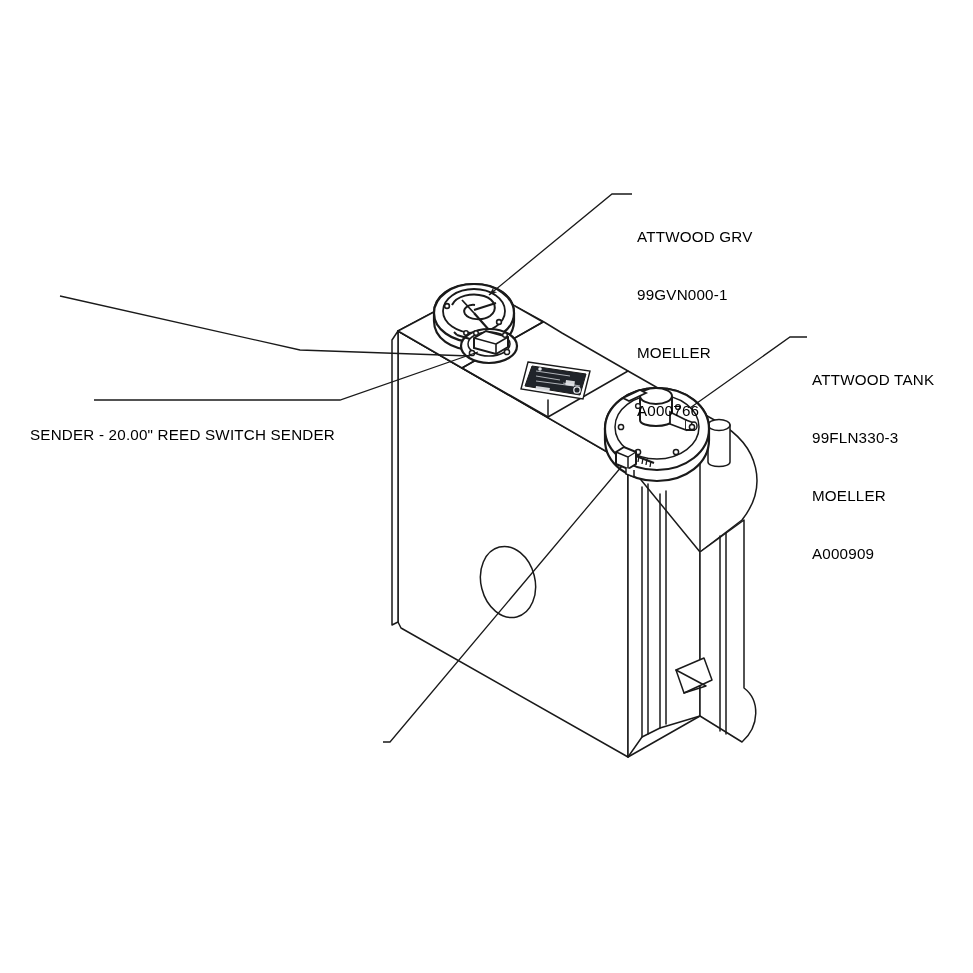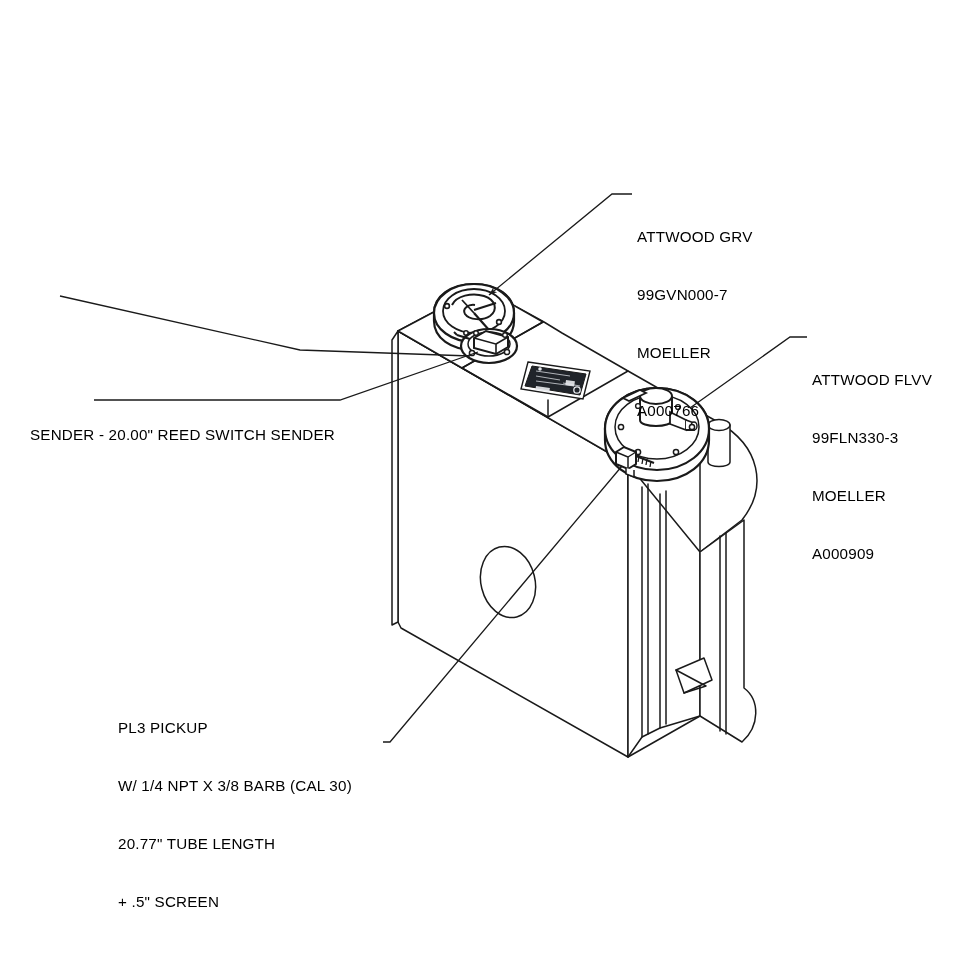--- a/index.html
+++ b/index.html
@@ -186,37 +186,31 @@
       <path d="M60,296 L300,350 L470,356"></path>
 
       <path d="M94,400 L340,400 L478,352"></path>
 
       <path d="M383,742 L390,742 L622,466"></path>
     </g>
   </svg>
 
   <div class="callout" id="callout-grv">
     <span class="ln">ATTWOOD GRV</span>
-    <span class="ln">99GVN000-7</span>
+    <span class="ln">99GVN000-1</span>
     <span class="ln">MOELLER</span>
     <span class="ln">A000766</span>
   </div>
 
   <div class="callout" id="callout-flvv">
-    <span class="ln">ATTWOOD FLVV</span>
+    <span class="ln">ATTWOOD TANK</span>
     <span class="ln">99FLN330-3</span>
     <span class="ln">MOELLER</span>
     <span class="ln">A000909</span>
   </div>
 
 
   <div class="callout" id="callout-sender">
     <span class="ln">SENDER - 20.00" REED SWITCH SENDER</span>
   </div>
 
-  <div class="callout" id="callout-pl3">
-    <span class="ln">PL3 PICKUP</span>
-    <span class="ln">W/ 1/4 NPT X 3/8 BARB (CAL 30)</span>
-    <span class="ln">20.77" TUBE LENGTH</span>
-    <span class="ln">+ .5" SCREEN</span>
-  </div>
 
 </div>
 
 </body></html>

